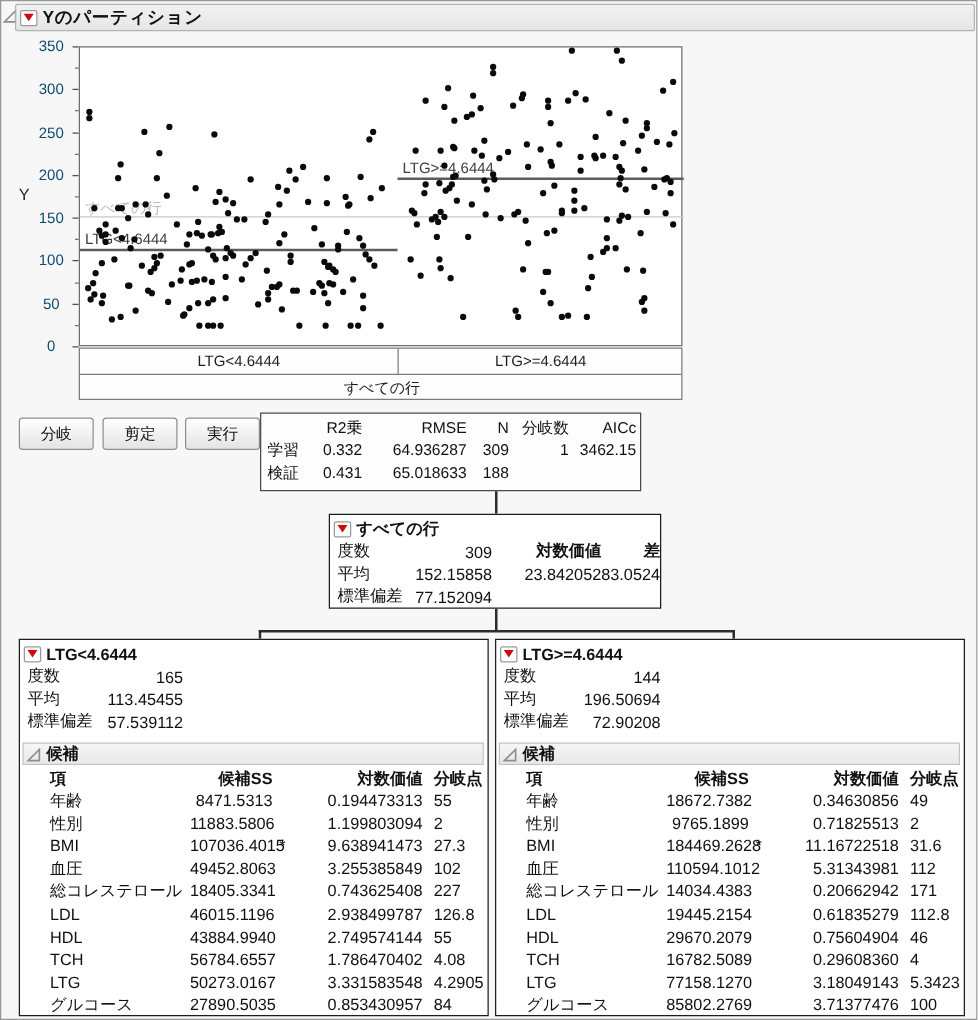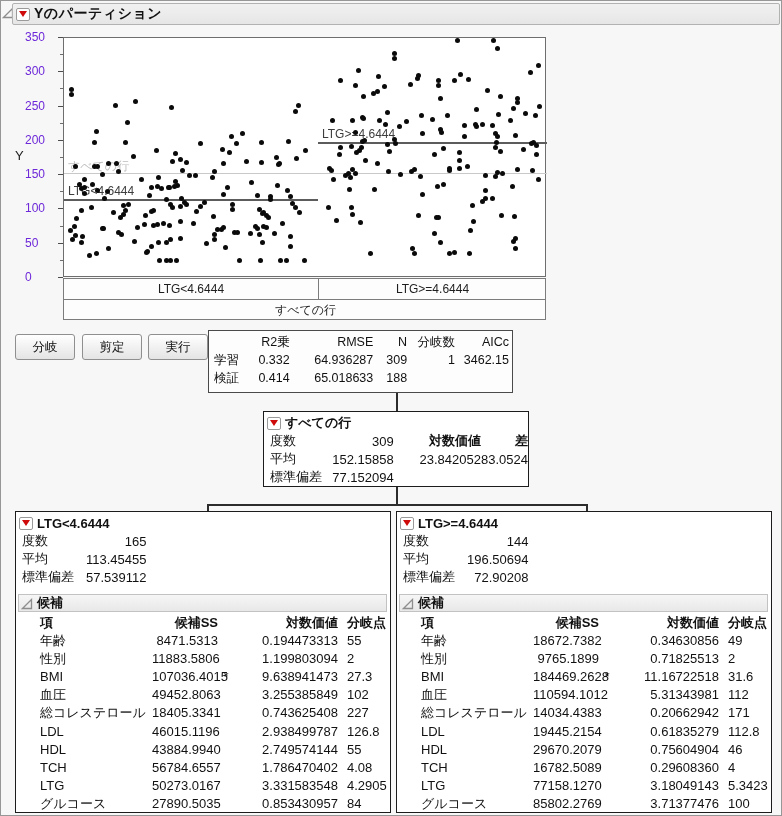--- a/index.html
+++ b/index.html
@@ -11,21 +11,21 @@
   #titlebar{position:absolute;left:11px;top:2px;width:768px;height:22px;
     background:linear-gradient(#f1f1f1,#e6e6e6);border:1px solid #b2b2b2;border-radius:2px;
     display:flex;align-items:center;}
   .redtri-btn{width:14px;height:13px;background:#fff;border:1px solid #9a9a9a;border-radius:2px;
     display:inline-flex;align-items:center;justify-content:center;margin:0 4px 0 3px;cursor:pointer;flex:0 0 auto;}
   .redtri{width:0;height:0;border-left:4px solid transparent;border-right:4px solid transparent;border-top:6px solid #cf0a0a;}
   #titlebar .t{font-size:14px;font-weight:bold;color:#111;letter-spacing:.5px;}
 
   
   #ylab{position:absolute;left:14px;top:147px;font-size:13px;color:#222;}
-  .ytick-label{position:absolute;width:32px;text-align:left;font-size:12px;color:#6d28d9;height:14px;line-height:14px;}
+  .ytick-label{position:absolute;width:32px;text-align:center;font-size:12px;color:#0c4a6e;height:14px;line-height:14px;}
   .ytick-major{position:absolute;width:5px;height:1px;background:#4d4d4d;}
   .ytick-minor{position:absolute;width:3px;height:1px;background:#6d6d6d;}
   #plot{position:absolute;left:62px;top:36px;width:483px;height:240px;background:#ffffff;border:1px solid #6e6e6e;}
   .refline{position:absolute;height:2px;}
   .reflabel{position:absolute;font-size:12px;white-space:nowrap;}
   .pt{position:absolute;width:5px;height:5px;border-radius:50%;background:#0a0a0a;}
 
   
   #strips{position:absolute;left:62px;top:277px;width:483px;height:42px;border:1px solid #7c7c7c;background:#fdfdfd;}
   #strips .hline{position:absolute;left:0;top:20px;width:100%;height:1px;background:#7c7c7c;}
@@ -466,21 +466,21 @@
       <tr>
         <td class="rl">学習</td>
         <td class="c1">0.332</td>
         <td class="c2">64.936287</td>
         <td class="c3">309</td>
         <td class="c4">1</td>
         <td class="c5">3462.15</td>
       </tr>
       <tr>
         <td class="rl">検証</td>
-        <td class="c1">0.414</td>
+        <td class="c1">0.431</td>
         <td class="c2">65.018633</td>
         <td class="c3">188</td>
         <td class="c4"></td>
         <td class="c5"></td>
       </tr>
     </tbody>
       </table>
   </div>
 
   <div class="conn" style="left:395px;top:392px;width:2px;height:18px;"></div>

